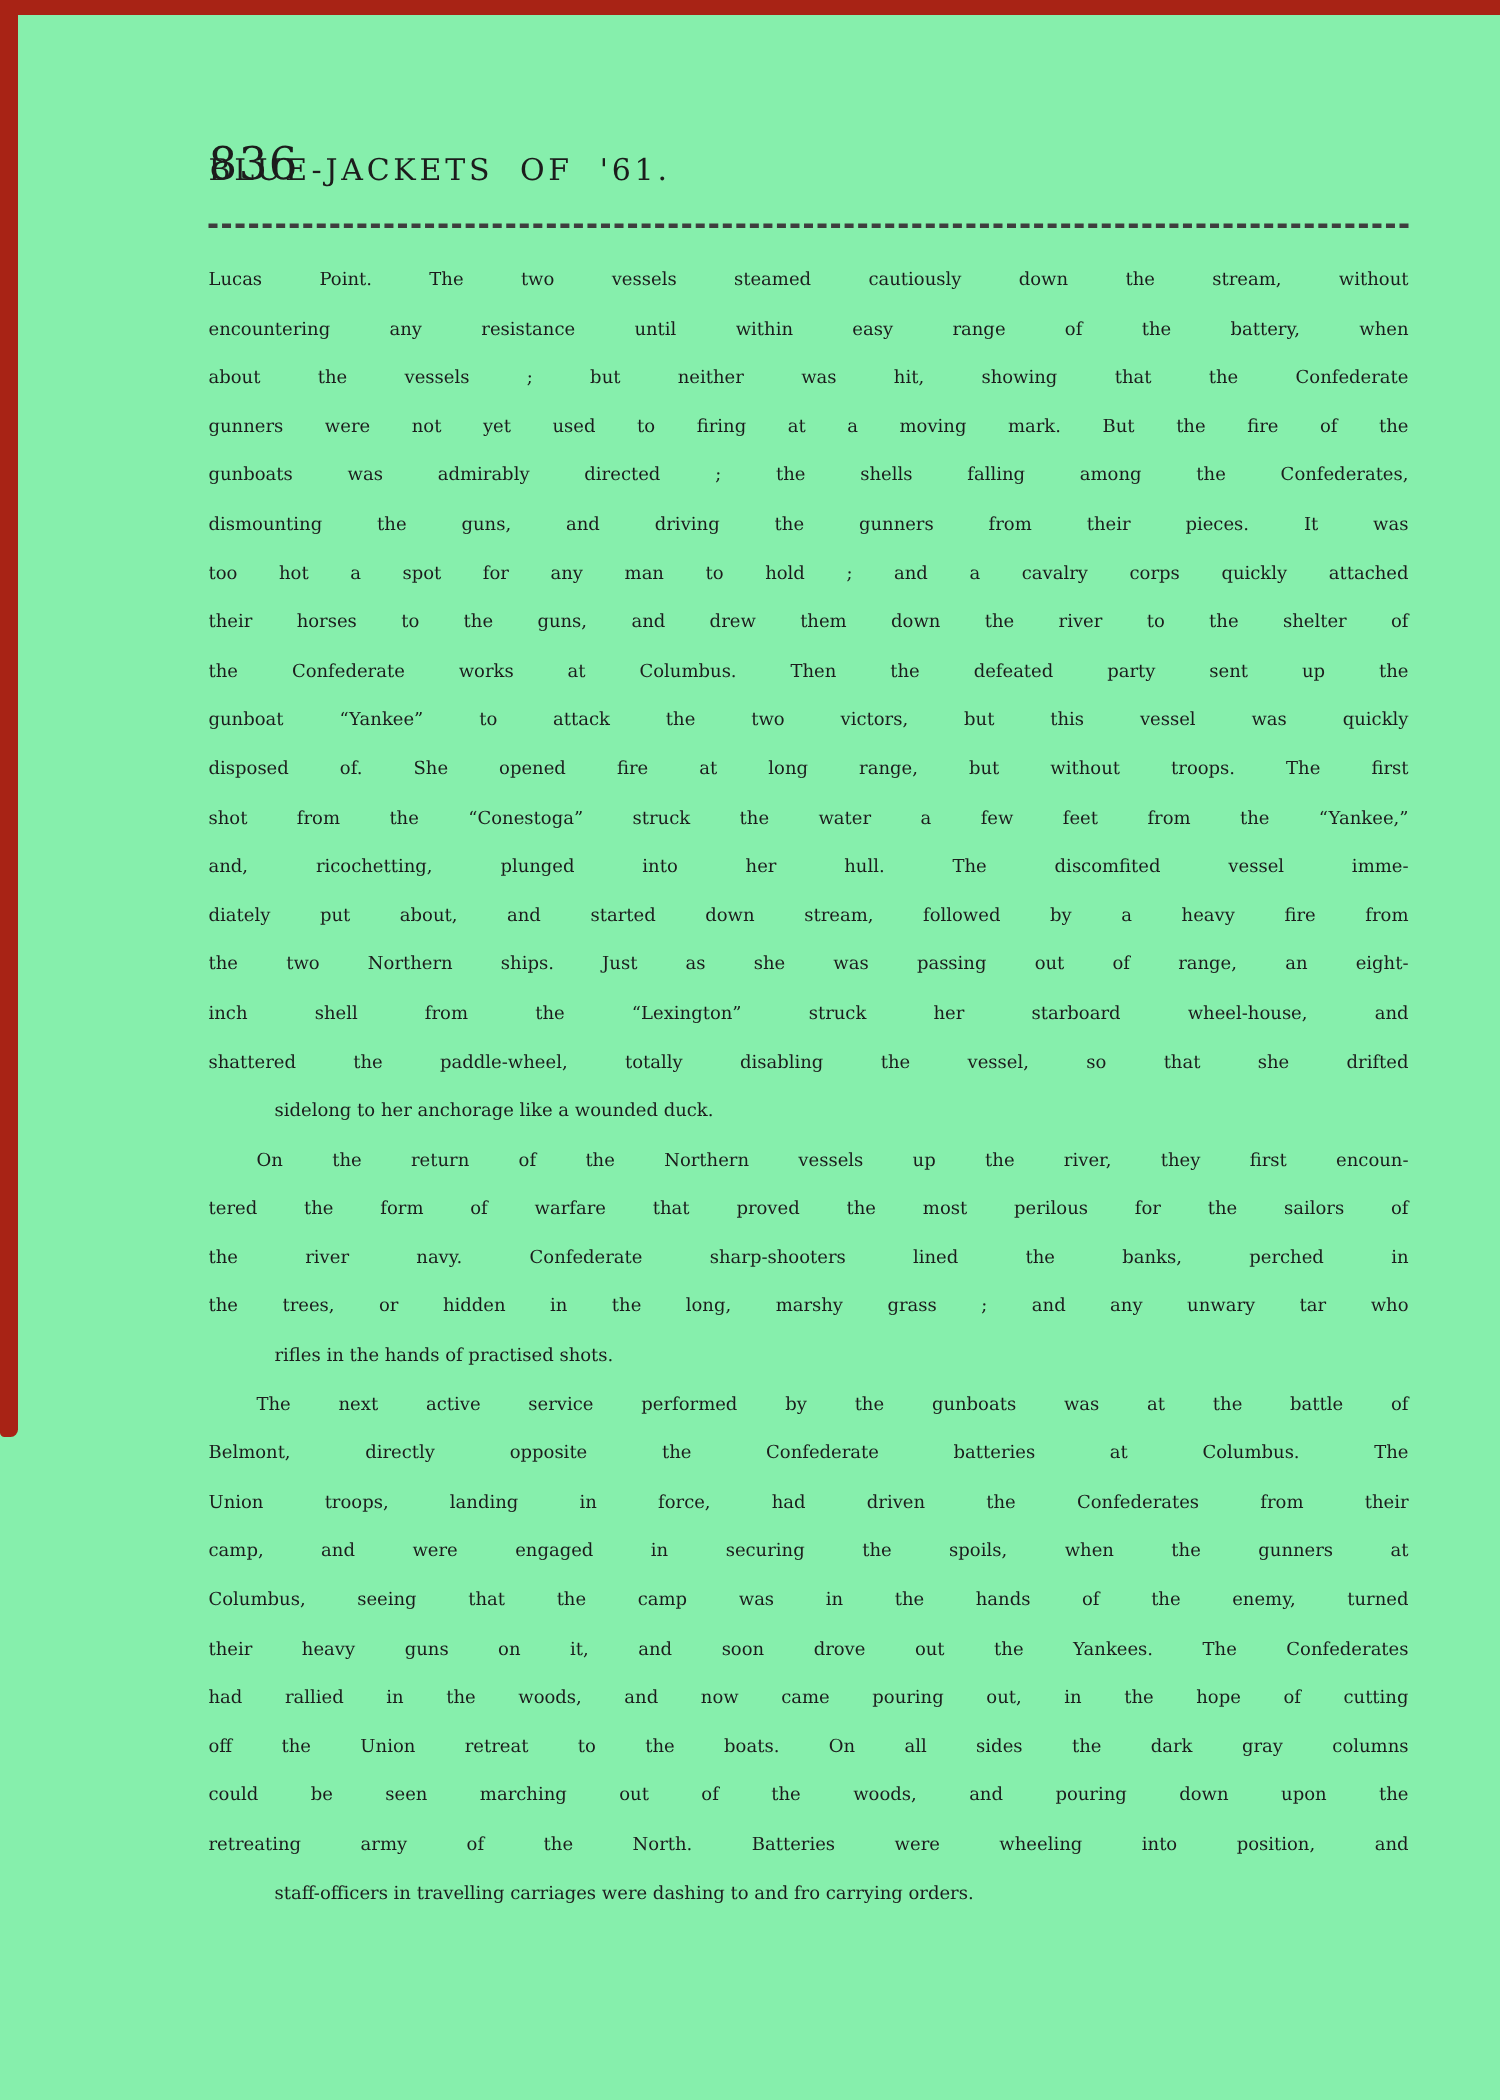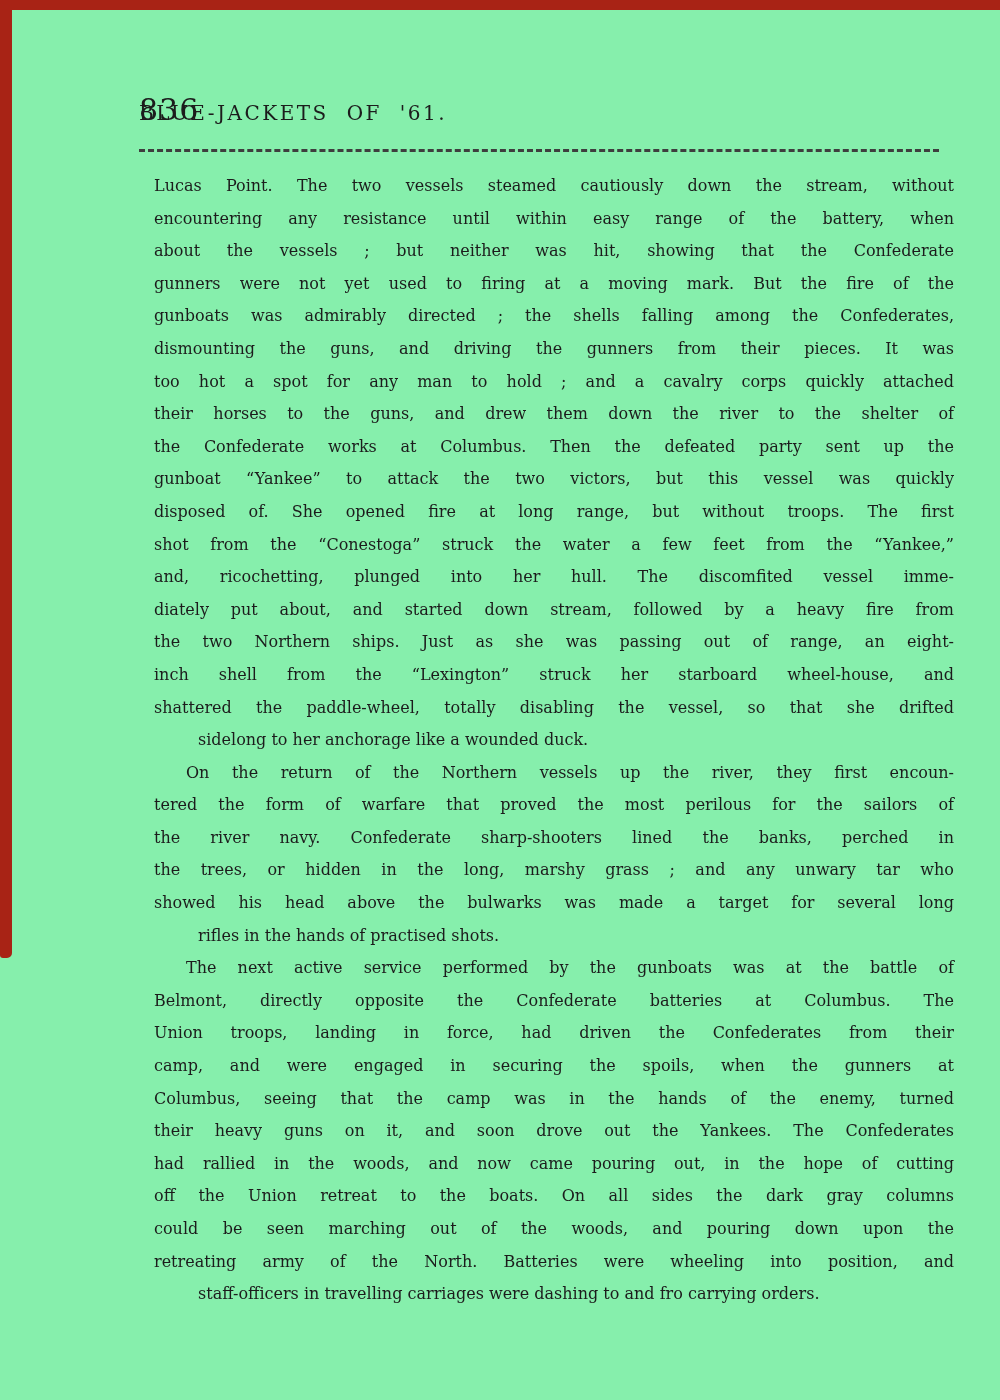--- a/index.html
+++ b/index.html
@@ -49,23 +49,23 @@
     word-spacing: 9px;
   }
   .rule {
     position: absolute;
     left: 139px; top: 149px;
     width: 800px; height: 0;
     border-top: 3px dashed #3e3e3e;
   }
   .body-text {
     position: absolute;
-    left: 154px; top: 170px;
+    left: 139px; top: 170px;
     width: 800px;
-    font-size: 16px;
+    font-size: 12px;
     line-height: 32.6px;
   }
   .line {
     text-align: justify;
     text-align-last: justify;
     white-space: normal;
   }
   .line.last {
     text-align-last: left;
     margin-left: 44px;
@@ -104,21 +104,20 @@
       <div class="line">and, ricochetting, plunged into her hull.  The discomfited vessel imme-</div>
       <div class="line">diately put about, and started down stream, followed by a heavy fire from</div>
       <div class="line">the two Northern ships.  Just as she was passing out of range, an eight-</div>
       <div class="line">inch shell from the “Lexington” struck her starboard wheel-house, and</div>
       <div class="line">shattered the paddle-wheel, totally disabling the vessel, so that she drifted</div>
       <div class="line last">sidelong to her anchorage like a wounded duck.</div>
       <div class="line indent">On the return of the Northern vessels up the river, they first encoun-</div>
       <div class="line">tered the form of warfare that proved the most perilous for the sailors of</div>
       <div class="line">the river navy.  Confederate sharp-shooters lined the banks, perched in</div>
       <div class="line">the trees, or hidden in the long, marshy grass ; and any unwary tar who</div>
-      <div class="line">showed his head above the bulwarks was made a target for several long</div>
       <div class="line last">rifles in the hands of practised shots.</div>
       <div class="line indent">The next active service performed by the gunboats was at the battle of</div>
       <div class="line">Belmont, directly opposite the Confederate batteries at Columbus.  The</div>
       <div class="line">Union troops, landing in force, had driven the Confederates from their</div>
       <div class="line">camp, and were engaged in securing the spoils, when the gunners at</div>
       <div class="line">Columbus, seeing that the camp was in the hands of the enemy, turned</div>
       <div class="line">their heavy guns on it, and soon drove out the Yankees.  The Confederates</div>
       <div class="line">had rallied in the woods, and now came pouring out, in the hope of cutting</div>
       <div class="line">off the Union retreat to the boats.  On all sides the dark gray columns</div>
       <div class="line">could be seen marching out of the woods, and pouring down upon the</div>

